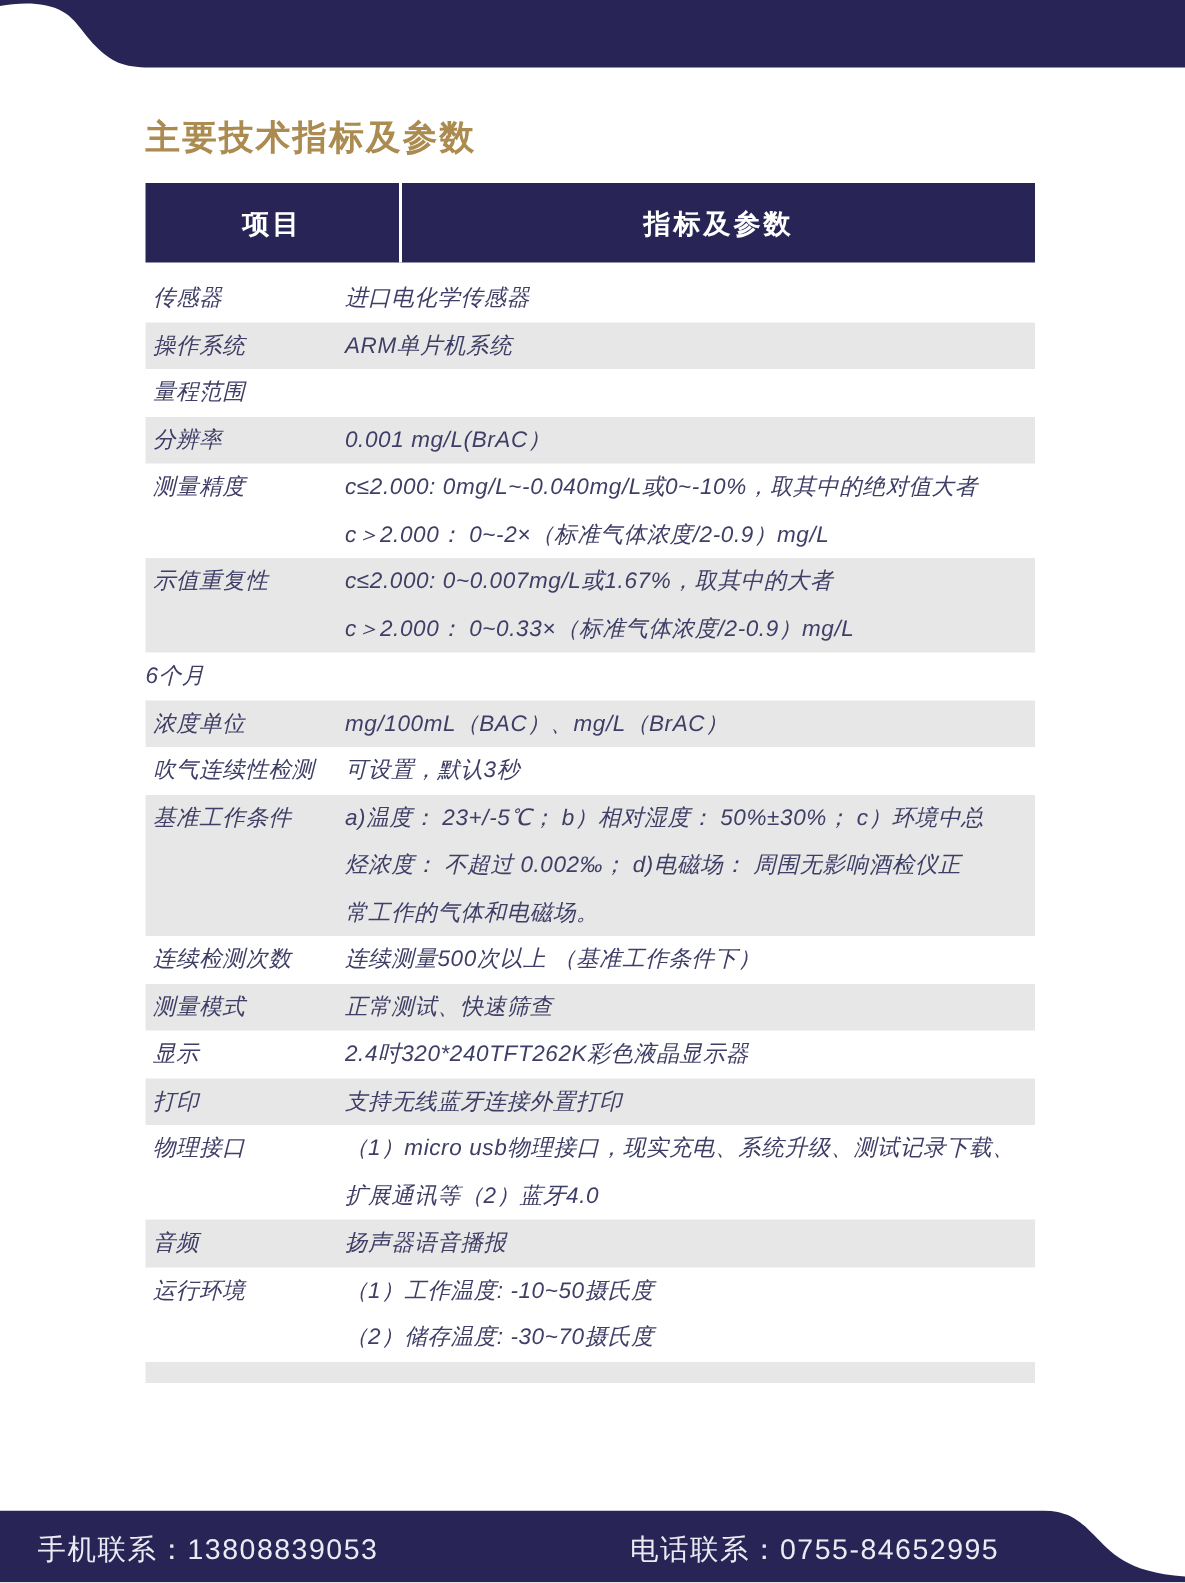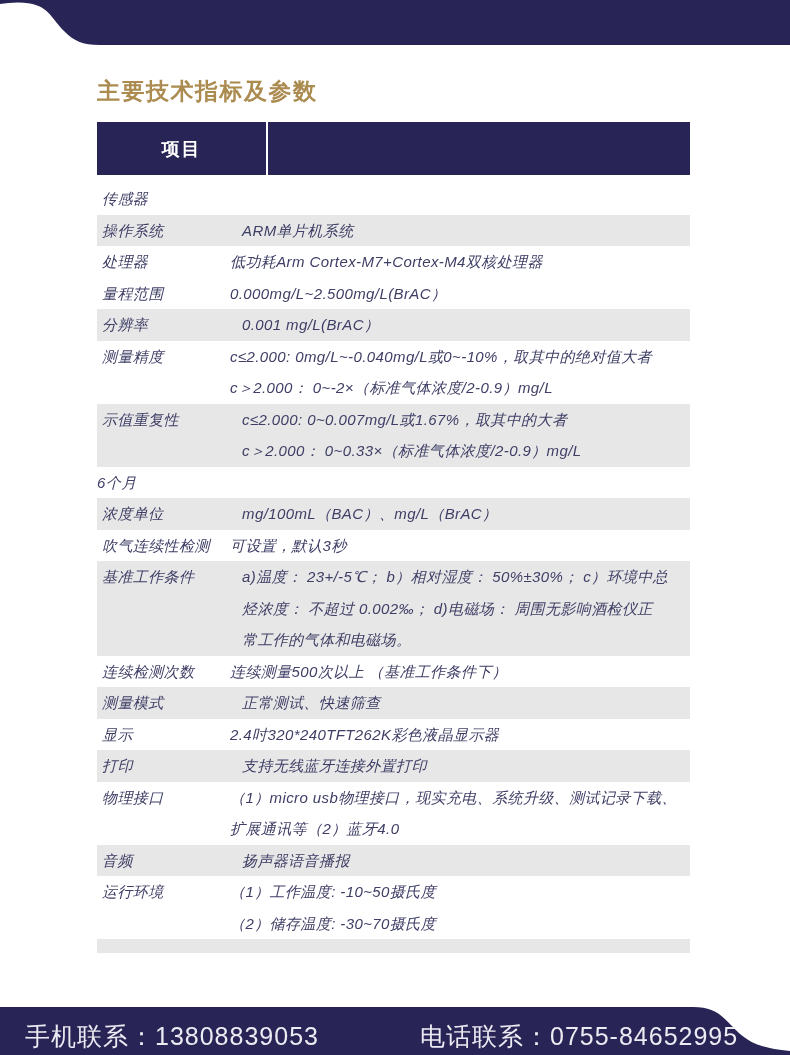--- a/index.html
+++ b/index.html
@@ -32,74 +32,69 @@
     background:var(--navy);color:#fff;
     font-size:18px;font-weight:bold;letter-spacing:2px;
   }
   .th{display:flex;align-items:center;justify-content:center;}
   .th-item{width:169px;border-radius:11px;}
   .th-divider{width:2px;background:#fff;}
   .th-value{flex:1;}
 
   .tbody{margin-top:8px;font-size:15px;color:var(--table-text);letter-spacing:0.4px;}
   .row{display:flex;font-style:italic;}
-  .row.gray{background:var(--row-gray);gap:12px;}
+  .row.gray{background:var(--row-gray);}
   .row.empty{height:14px;}
   .row .label{width:133px;padding-left:5px;line-height:31.5px;white-space:nowrap;}
   .row .value{flex:1;line-height:31.5px;}
   .row .value div{line-height:31.5px;white-space:nowrap;}
 
   .footer-text{
     position:absolute;top:1020px;margin:0;
-    font-size:25px;color:var(--footer-text);letter-spacing:1px;white-space:nowrap;
+    font-size:19px;color:var(--footer-text);letter-spacing:1px;white-space:nowrap;
   }
   .footer-mobile{left:25px;}
   .footer-phone{left:420px;text-align:right;}
 </style>
 </head>
 <body>
 
 <div class="page">
 
   <svg class="top-band" width="790" height="46" viewBox="0 0 790 46" aria-hidden="true">
     <path fill="currentColor" d="M0 0 H790 V45 H100 C82 45 74 41 64 31 C52 19 49 7 30 3.5 C20 1.5 9 2.5 0 4 Z"></path>
   </svg>
 
   <h1 class="title">主要技术指标及参数</h1>
 
   <div class="spec-table">
     <div class="thead">
       <div class="th th-item">项目</div>
       <div class="th-divider"></div>
+      <div class="th th-value">指标及参数</div>
     </div>
     <div class="tbody" id="tbody">
     <div class="row">
       <div class="label">传感器</div>
+      <div class="value">
+            <div>进口电化学传感器</div>
+          </div>
     </div>
 
     <div class="row gray">
       <div class="label">操作系统</div>
       <div class="value">
             <div>ARM单片机系统</div>
           </div>
     </div>
 
-    <div class="row">
-      <div class="label">处理器</div>
-      <div class="value">
-            <div>低功耗Arm Cortex-M7+Cortex-M4双核处理器</div>
-          </div>
-    </div>
 
 
     <div class="row">
       <div class="label">量程范围</div>
-      <div class="value">
-            <div>0.000mg/L~2.500mg/L(BrAC）</div>
-          </div>
     </div>
 
     <div class="row gray">
       <div class="label">分辨率</div>
       <div class="value">
             <div>0.001 mg/L(BrAC）</div>
           </div>
     </div>
 
     <div class="row">

